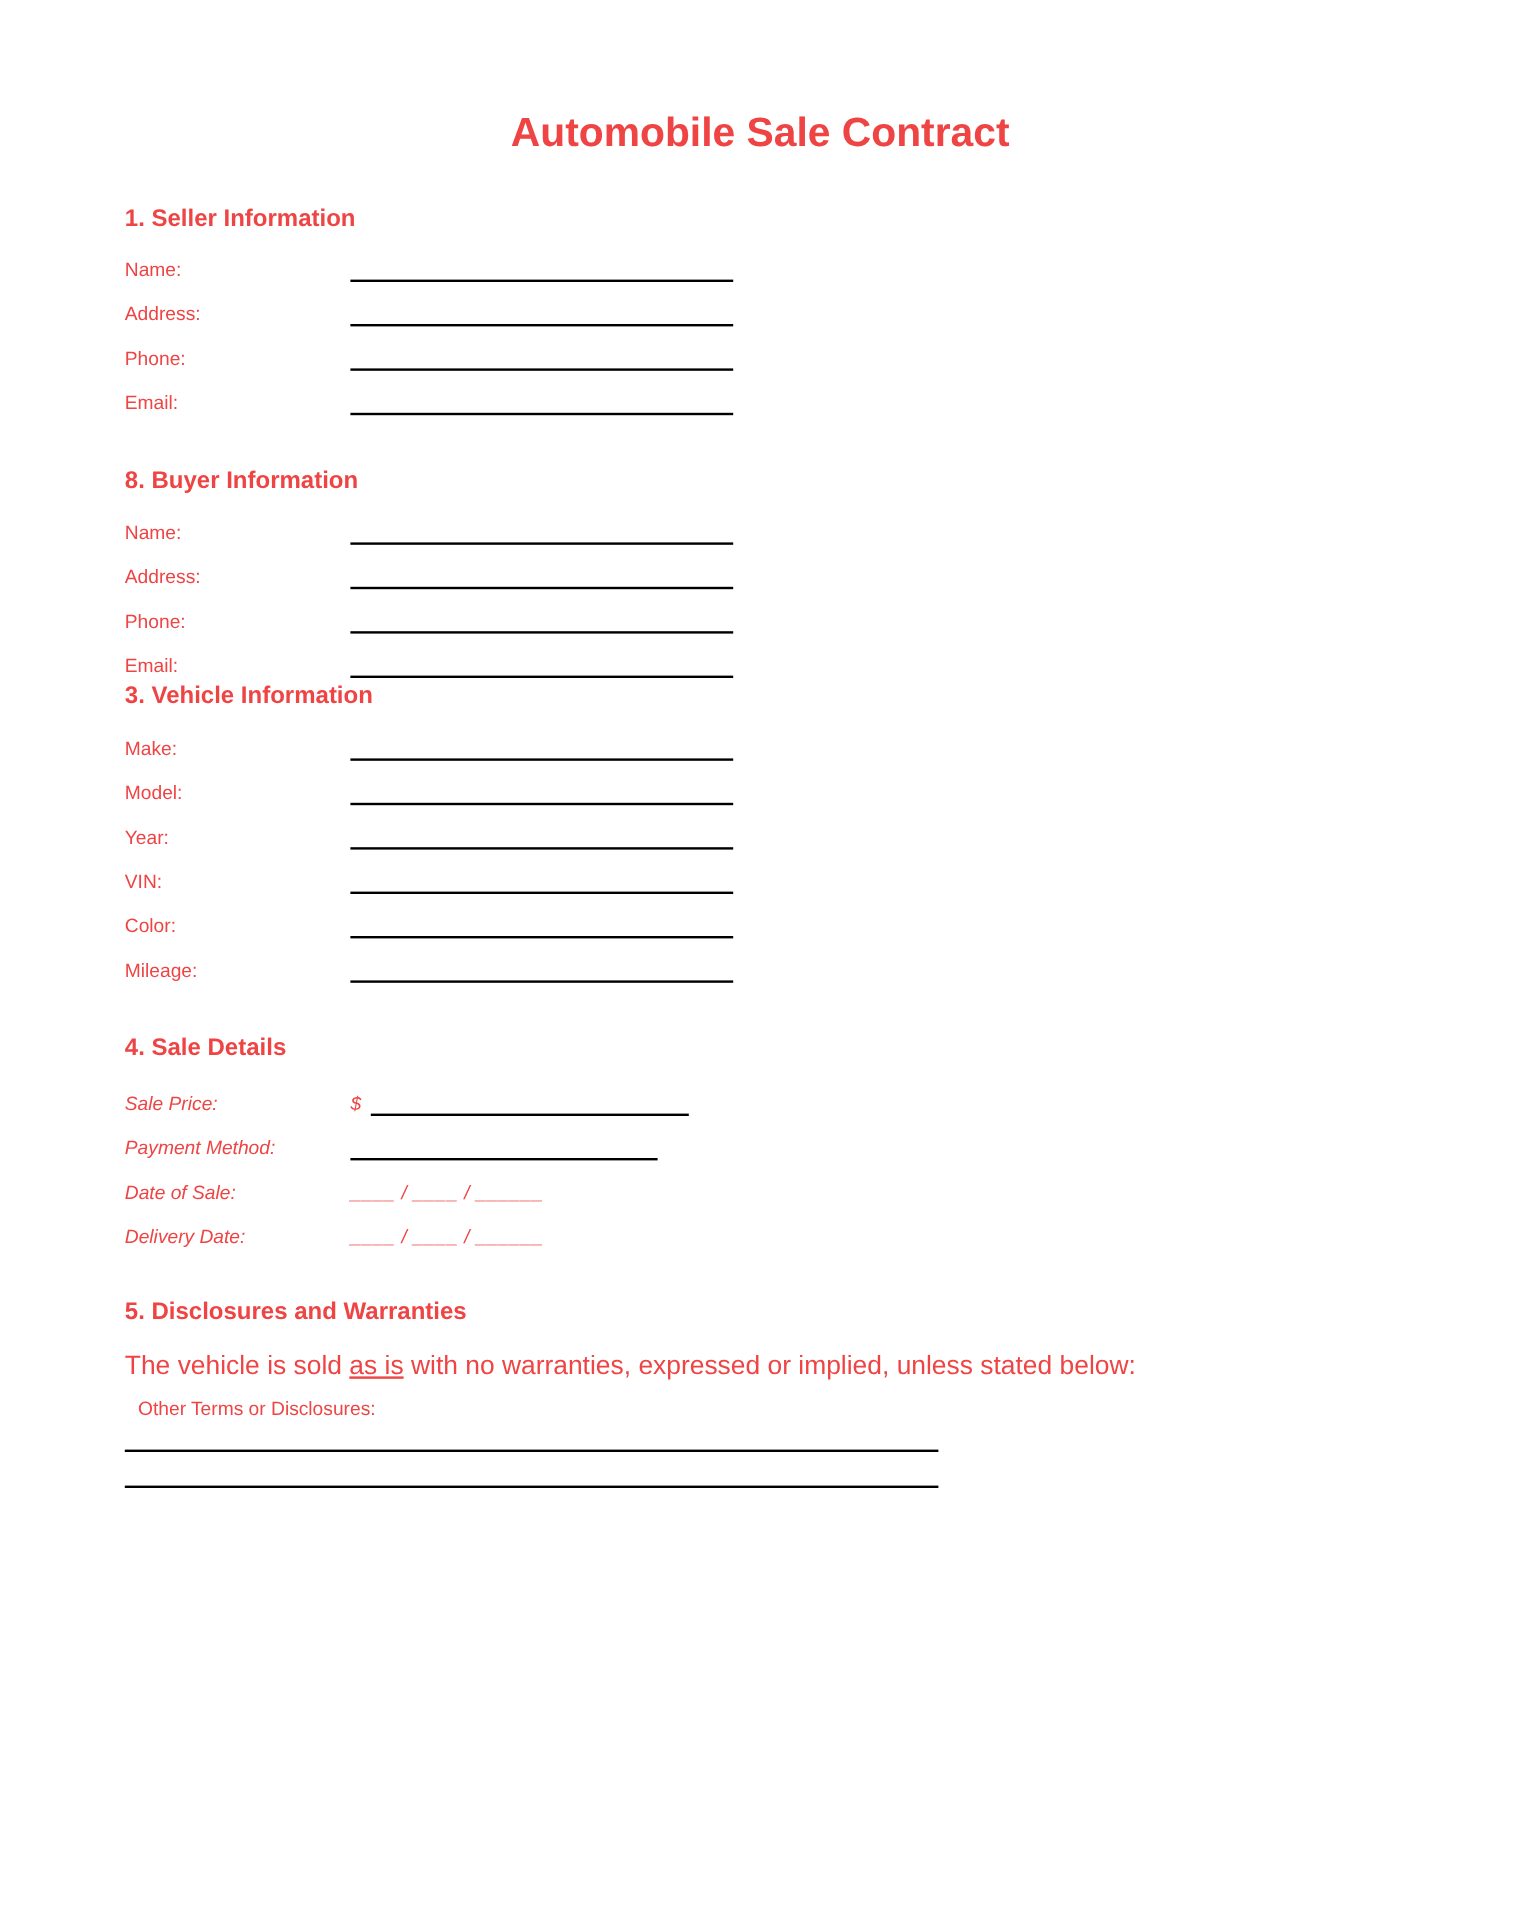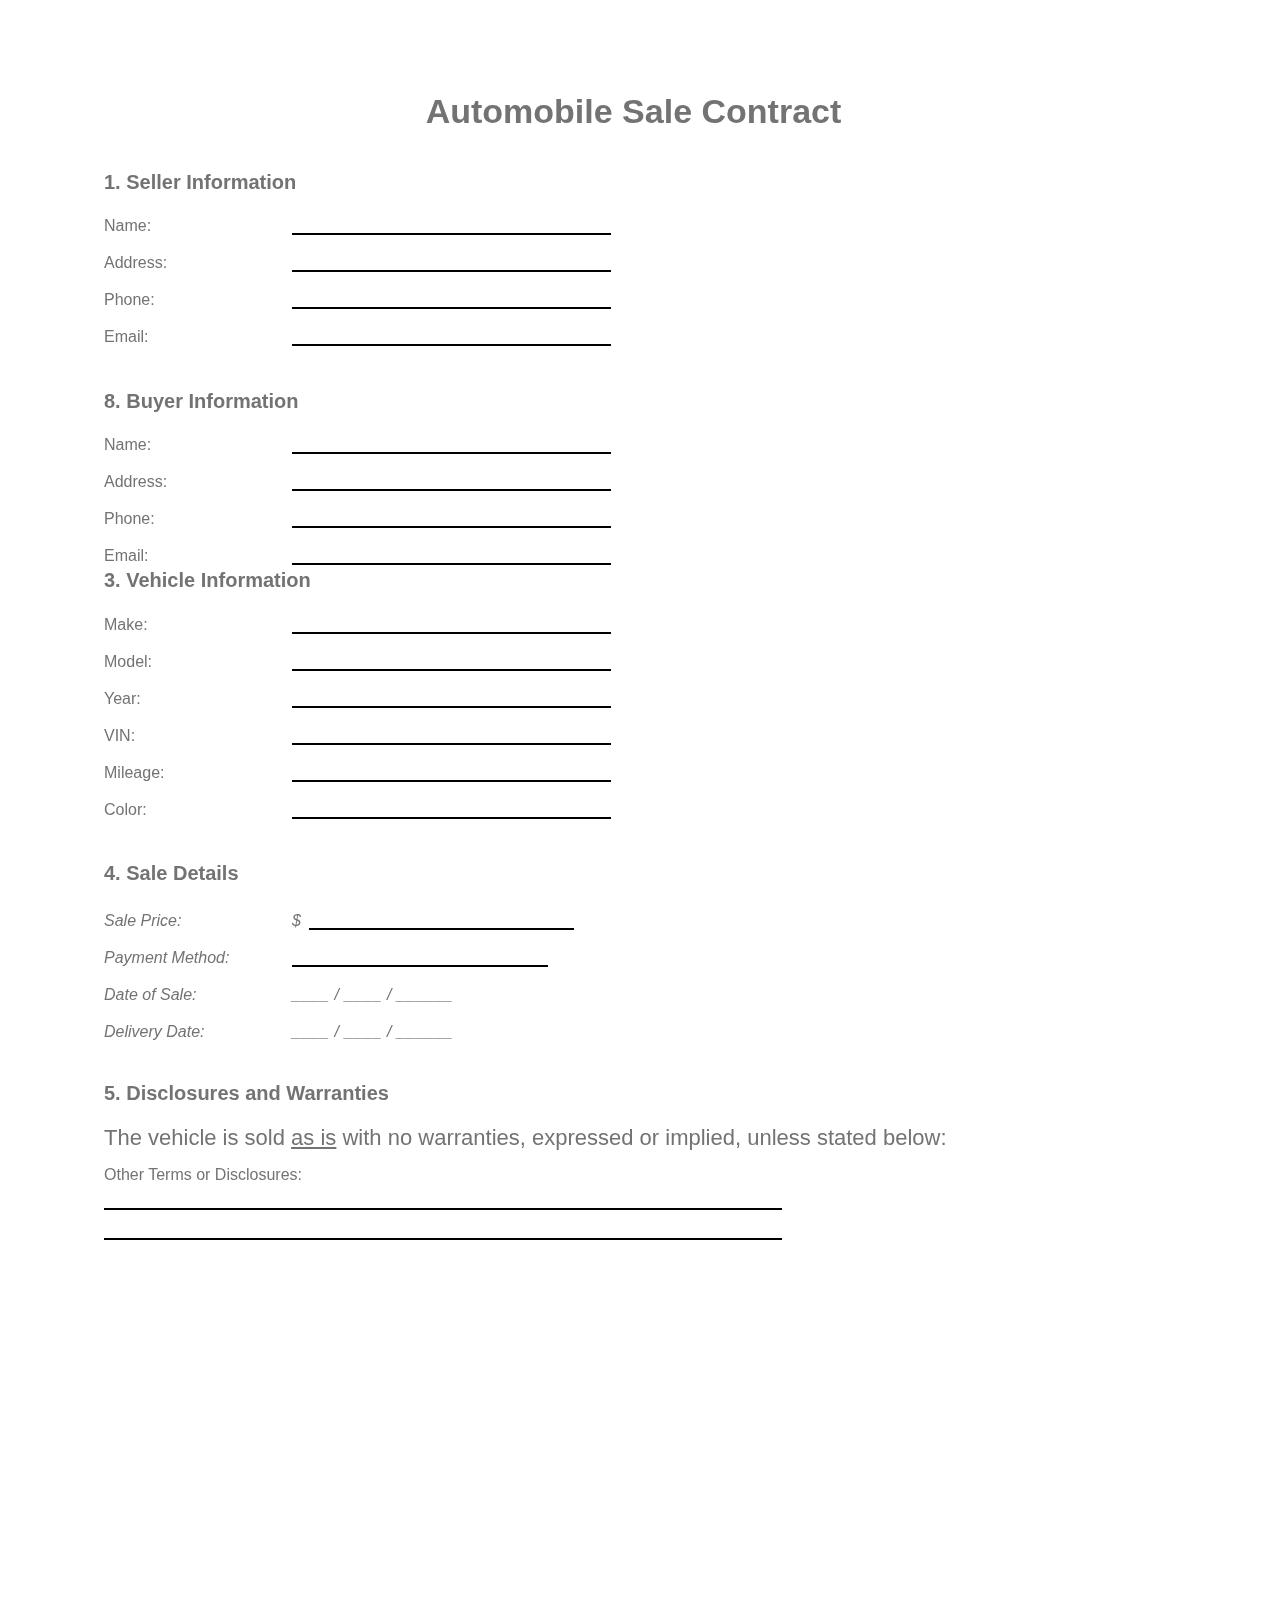--- a/index.html
+++ b/index.html
@@ -1,21 +1,21 @@
 <!DOCTYPE html>
 <html><head>
 <meta charset="utf-8">
 <style>
   html,body{margin:0;padding:0;background:#ffffff;}
   .page{
     position:relative;
     width:1263px;
     height:1605px;
     background:#ffffff;
-    color:#737373;
+    color:#ef4444;
     font-family:"Liberation Sans","DejaVu Sans",sans-serif;
     box-sizing:border-box;
     padding:89px 100px 0 104px;
     overflow:hidden;
   }
   .doc-title{
     font-size:34px;
     font-weight:bold;
     line-height:44px;
     text-align:center;
@@ -61,21 +61,21 @@
   .date-blanks{white-space:pre;letter-spacing:0.5px;}
   .statement{
     font-size:22px;
     line-height:22px;
     margin:21px 0 0 0;
   }
   .statement .as-is{text-decoration:underline;}
   .other-terms{
     font-size:16px;
     line-height:22px;
-    margin:15px 0 0 0;
+    margin:15px 0 0 11px;
   }
   .blank-line{
     width:678px;
     border-bottom:2px solid #000000;
   }
   .blank-line.first{height:22px;}
   .blank-line.second{height:28px;}
 </style>
 </head>
 <body>
@@ -141,25 +141,25 @@
       </div>
       <div class="row">
         <span class="field-label">Year:</span>
         <span class="fill-line"></span>
       </div>
       <div class="row">
         <span class="field-label">VIN:</span>
         <span class="fill-line"></span>
       </div>
       <div class="row">
-        <span class="field-label">Mileage:</span>
+        <span class="field-label">Color:</span>
         <span class="fill-line"></span>
       </div>
       <div class="row">
-        <span class="field-label">Color:</span>
+        <span class="field-label">Mileage:</span>
         <span class="fill-line"></span>
       </div>
     </div>
   </div>
 
   <div class="section s4">
     <h2 class="section-heading">4. Sale Details</h2>
     <div class="rows">
       <div class="row">
         <span class="field-label">Sale Price:</span>

